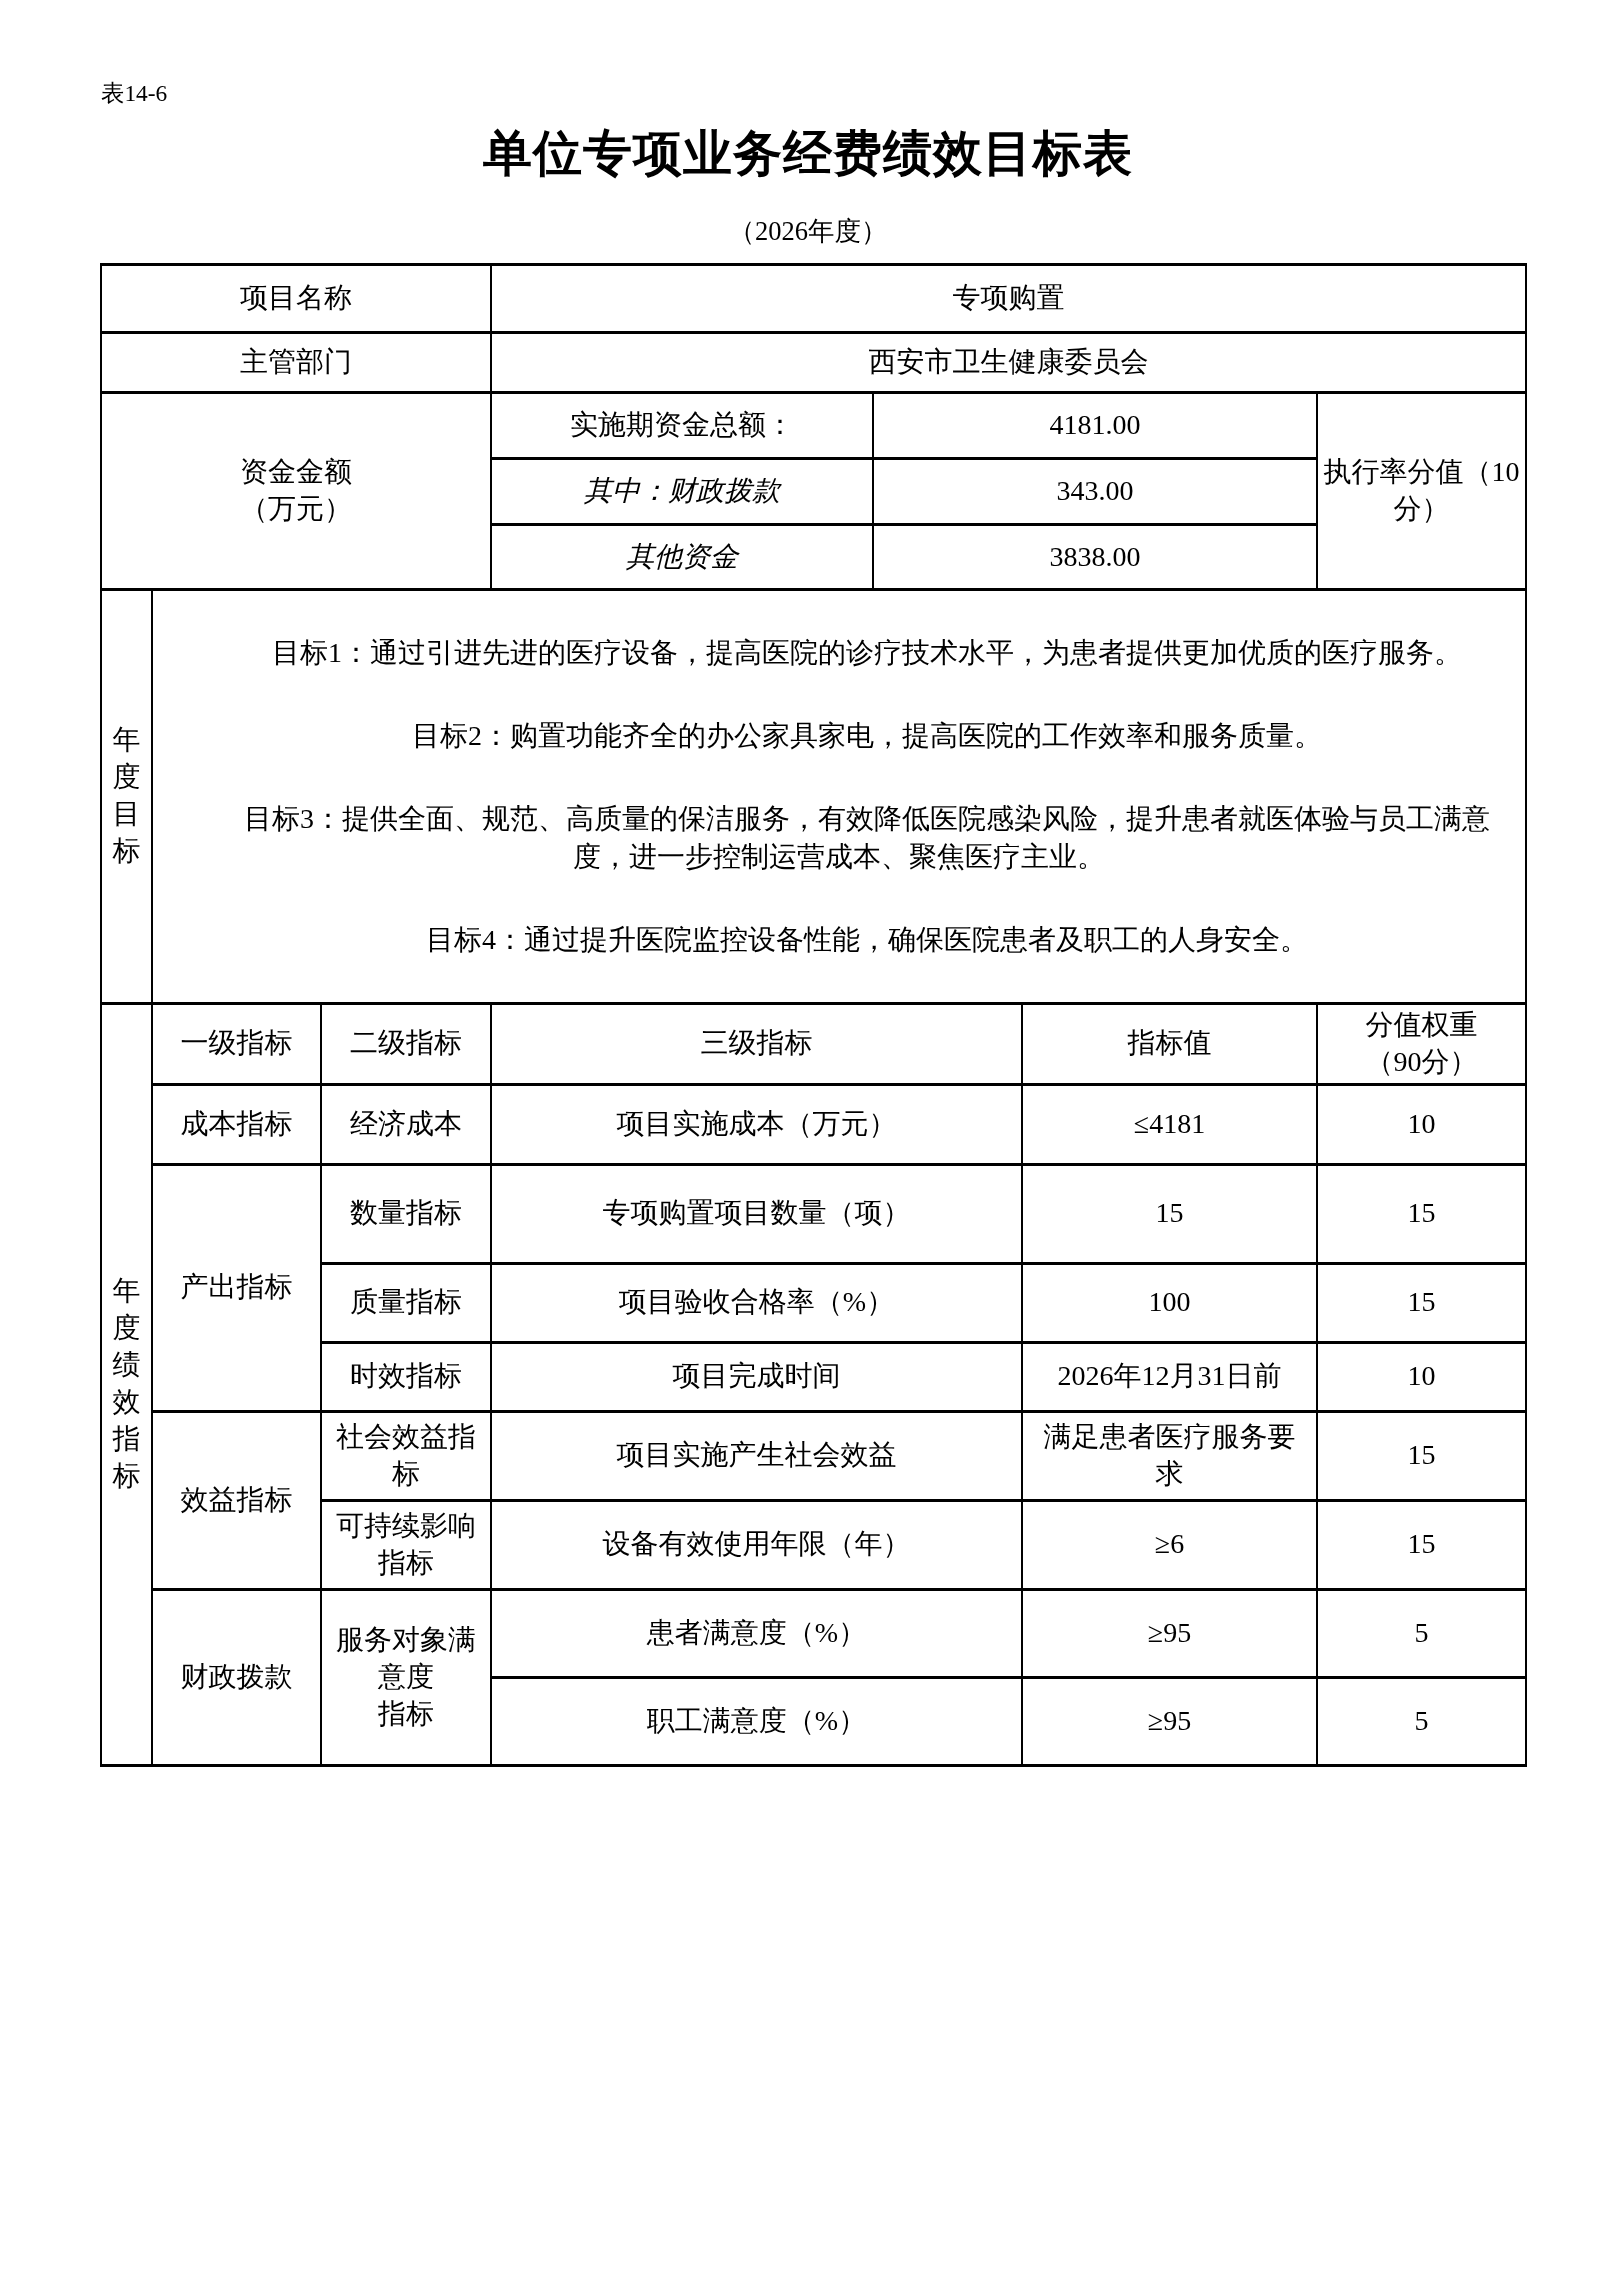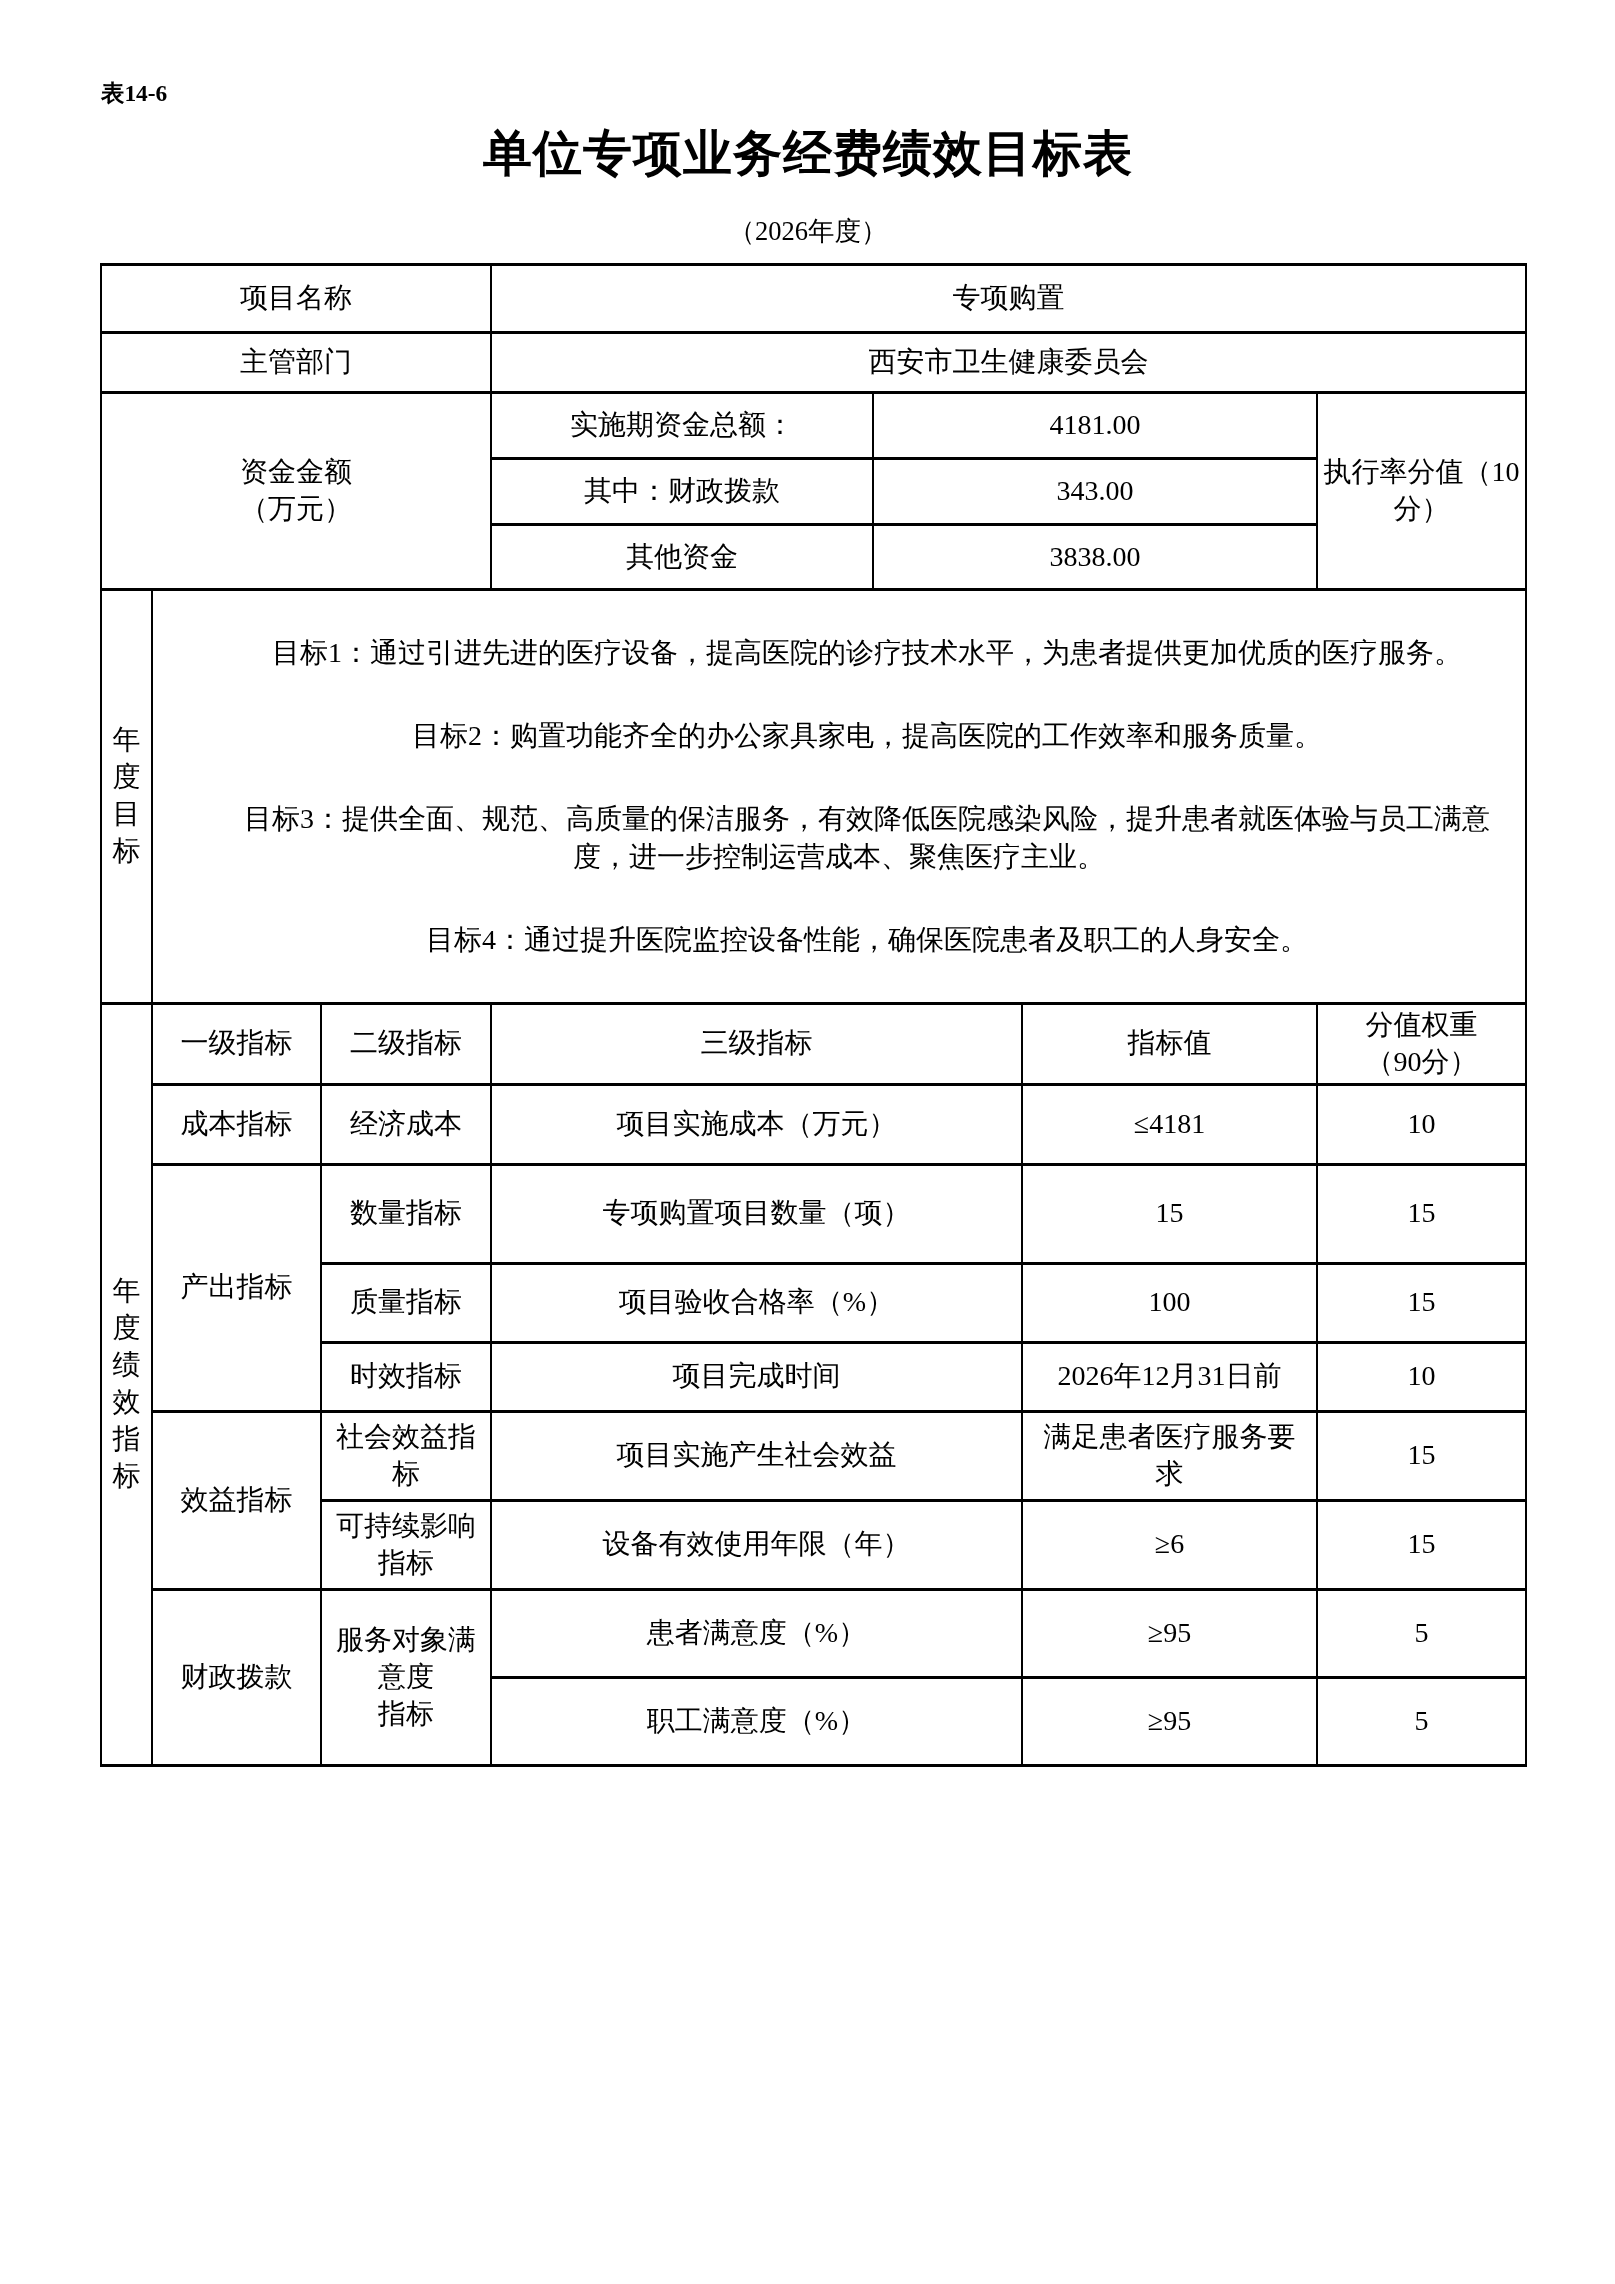--- a/index.html
+++ b/index.html
@@ -11,21 +11,20 @@
     color: #000000;
     font-family: "Liberation Serif", "DejaVu Serif", serif;
     overflow: hidden;
   }
   .doc-tag {
     position: absolute;
     left: 101px;
     top: 79px;
     font-size: 23.4px;
     line-height: 1.2;
-    font-weight: bold;
   }
   .doc-title {
     position: absolute;
     left: 0;
     top: 121px;
     width: 100%;
     text-align: center;
     font-size: 49px;
     font-weight: bold;
     font-family: "Liberation Sans", "DejaVu Sans", sans-serif;
@@ -55,21 +54,21 @@
     text-align: center;
     font-size: 28px;
     line-height: 1.32;
     white-space: pre-line;
     padding: 2px 5.1px;
     overflow: hidden;
     word-break: break-word;
   }
   td.left-cell { text-align: left; padding-left: 8.1px; margin-top: 11px; }
   td.num-cell { text-align: right; padding-right: 15.3px; }
-  td.right-lbl { text-align: right; padding-right: 7.1px; }
+  td.right-lbl { text-align: right; padding-right: 7.1px; font-style: italic; }
   td.center-lbl { text-align: center; }
   td.exec-cell { padding: 2px 2px; }
   td.vert-cell { padding: 0; line-height: 51px; }
   td.vert-perf { line-height: 48px; }
   td.goals-cell {
     text-align: left;
     padding: 15.3px 18.3px 15.3px 10.2px;
     white-space: normal;
   }
   td.goals-cell p {

